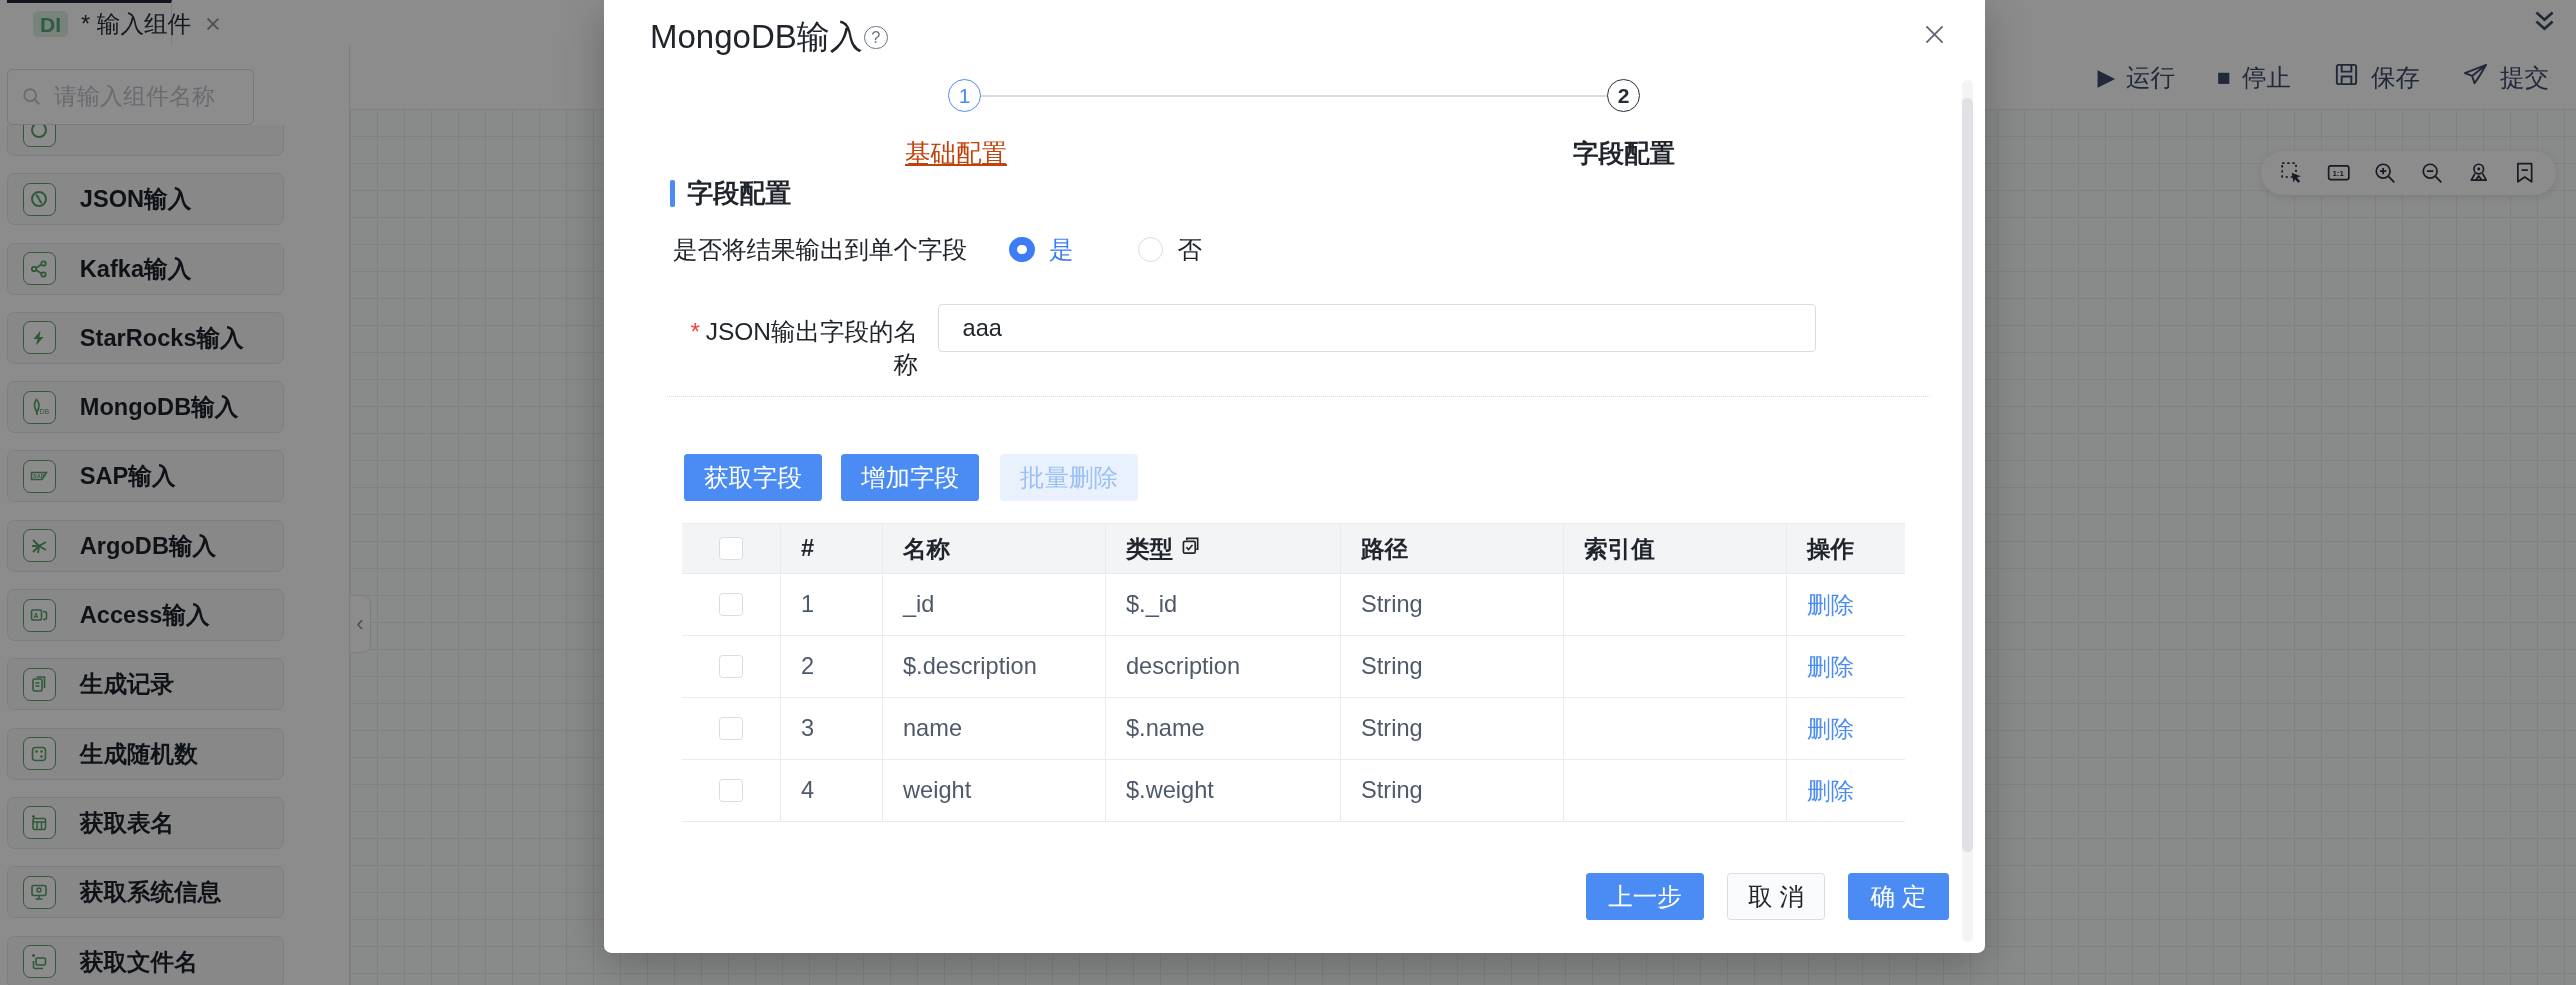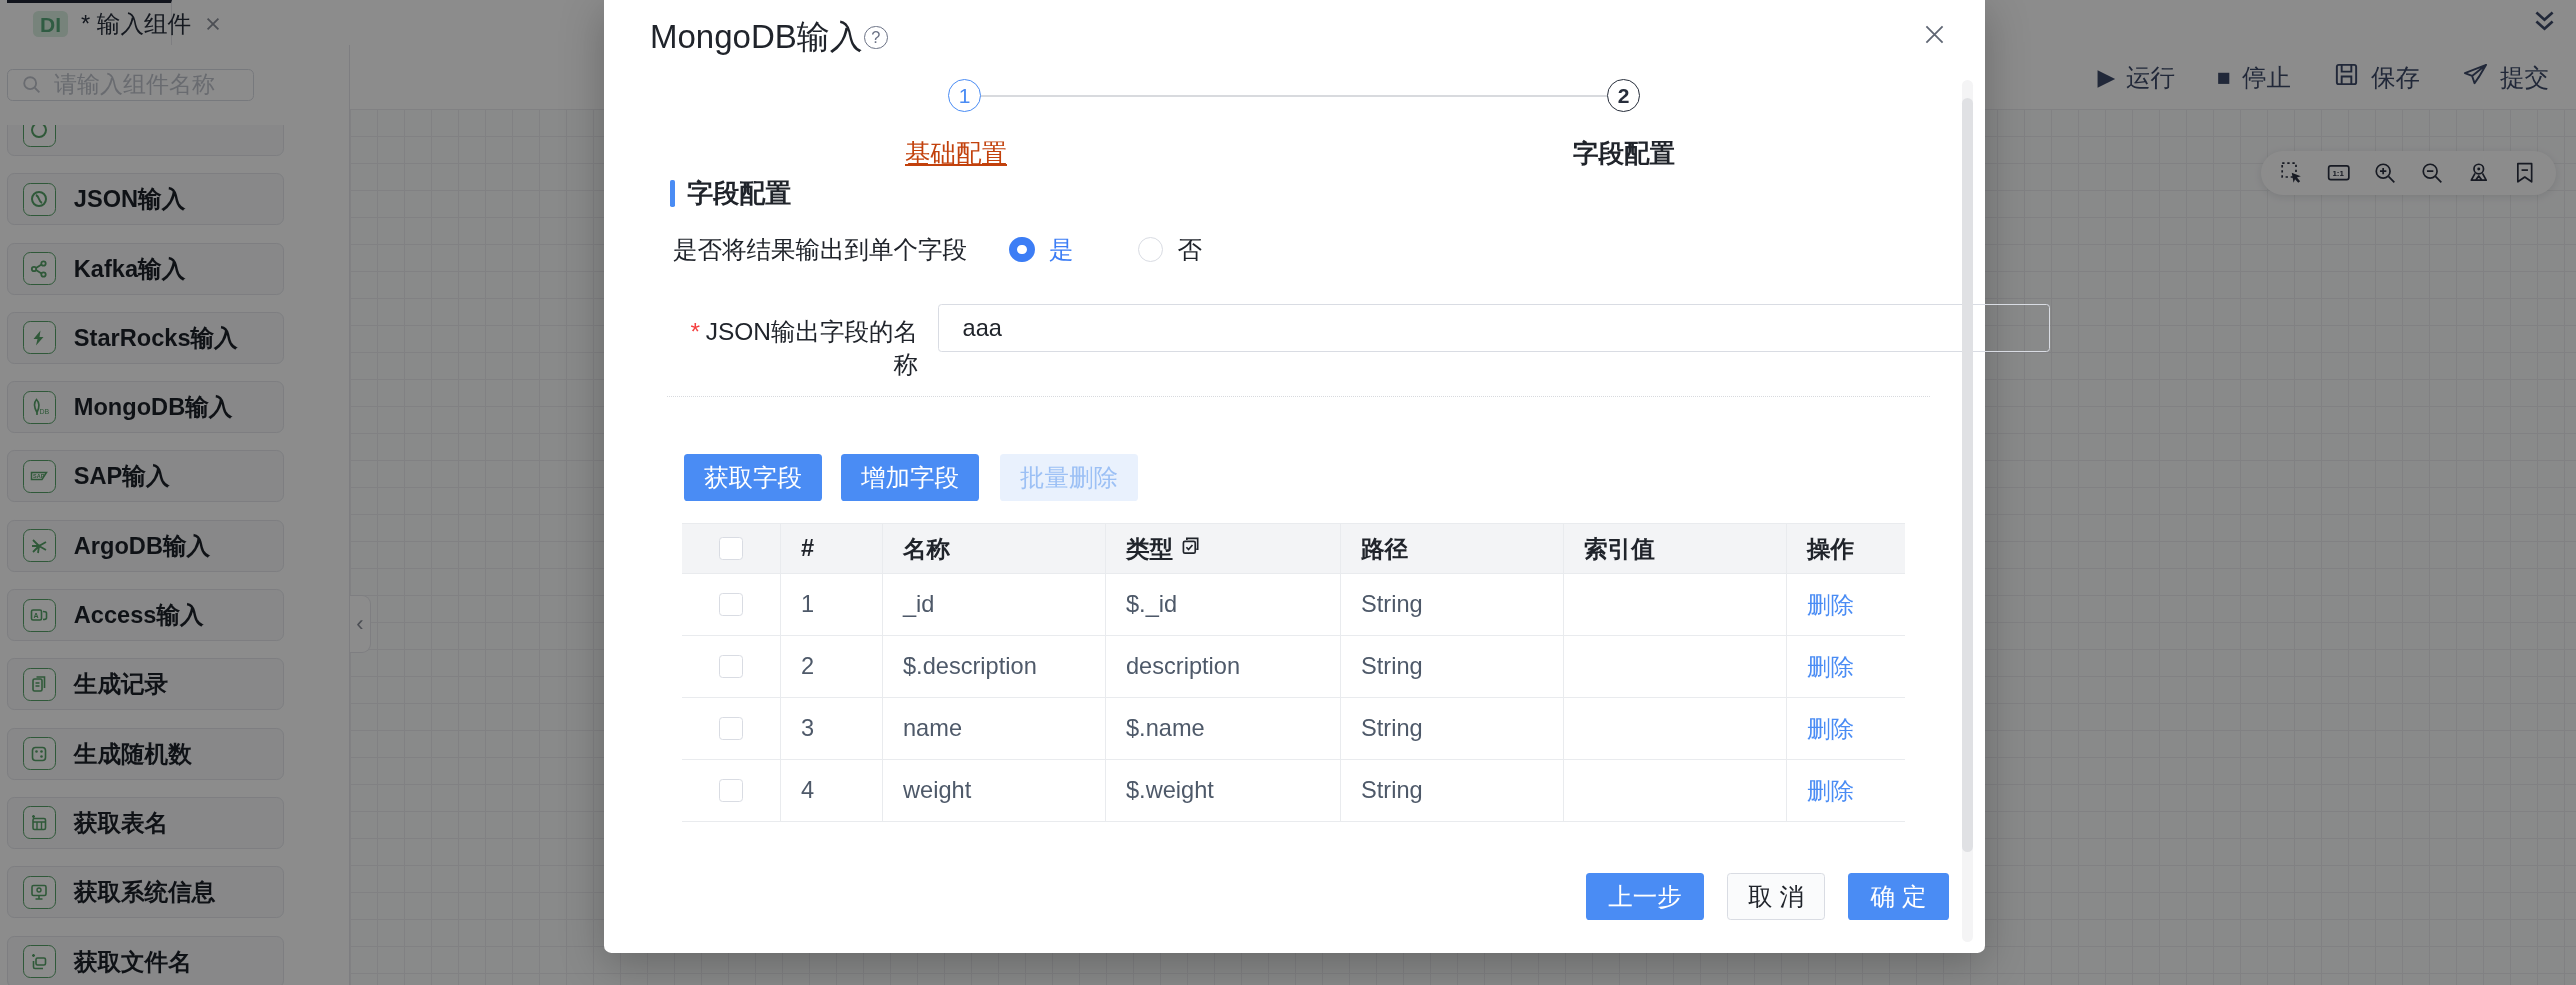--- a/index.html
+++ b/index.html
@@ -17,29 +17,29 @@
   .tab-close{color:#8a8f99;display:flex;align-items:center;}
   .tabbar-collapse{position:absolute;right:18px;top:7.3px;color:#3d4a68;}
   
   .toolstrip{position:absolute;left:350px;top:45px;width:2226px;height:64px;background:#fff;z-index:1;}
   .toolstrip-actions{position:absolute;right:27px;top:0;height:64px;display:flex;align-items:center;gap:42px;}
   .taction{display:flex;align-items:center;gap:11px;color:#3d4a68;font-size:24.5px;cursor:pointer;}
   .taction .glyph{font-size:23px;line-height:1;}
   
   .sidebar{position:absolute;left:0;top:45px;width:350px;height:940px;background:#fff;
            border-right:0.9px solid #e5e6eb;box-sizing:border-box;z-index:1;}
-  .search{position:absolute;left:7.3px;top:23.6px;width:247px;height:32px;border:0.9px solid #d9dce3;
+  .search{position:absolute;left:7.3px;top:23.6px;width:247px;height:56px;border:0.9px solid #d9dce3;
           border-radius:5.5px;display:flex;align-items:center;gap:9px;padding:0 12.7px;box-sizing:border-box;}
   .search svg{flex:0 0 auto;}
   .search input{border:none;outline:none;width:100%;font-size:23px;color:#20242b;
                 font-family:"Liberation Sans",sans-serif;background:transparent;}
   .search input::placeholder{color:#c0c4cc;}
   .s-list{position:absolute;left:0;top:80px;bottom:0;width:100%;overflow:hidden;}
   .s-item{width:277px;height:52px;margin:0 0 17.3px 7.3px;background:#f7f8fa;border:0.9px solid #e5e6eb;
-          border-radius:7.3px;display:flex;align-items:center;gap:18px;padding:0 14.5px;
+          border-radius:7.3px;display:flex;align-items:center;gap:24px;padding:0 14.5px;
           box-sizing:border-box;cursor:grab;}
   .s-item.partial{margin-top:-21px;}
   .s-icon{width:33px;height:33px;border:1.8px solid #57a268;border-radius:7.3px;display:flex;
           align-items:center;justify-content:center;box-sizing:border-box;background:#fff;flex:0 0 auto;}
   .s-label{font-size:23.6px;font-weight:700;color:#1d2129;white-space:nowrap;}
   .collapse-handle{position:absolute;left:350px;top:595px;width:20px;height:56px;background:#fff;
                    border:0.9px solid #e5e6eb;border-left:none;border-radius:0 9px 9px 0;display:flex;
                    align-items:center;justify-content:center;color:#8a8f99;font-size:22px;z-index:1;cursor:pointer;}
   
   .canvas{position:absolute;left:350px;top:109px;width:2226px;height:876px;background:#fafbfc;
@@ -78,21 +78,21 @@
   .radio-label{color:#20242b;margin-right:42px;}
   .radio{width:25.5px;height:25.5px;border-radius:50%;box-sizing:border-box;background:#fff;cursor:pointer;}
   .radio.on{border:8.2px solid #3c7df5;}
   .radio.off{border:1.8px solid #d9dce3;}
   .radio-opt{margin-left:14.5px;}
   .radio-opt.yes{color:#3c7df5;margin-right:64px;}
   .radio-opt.no{color:#20242b;}
   
   .field-label{position:absolute;left:69px;top:315px;width:245px;text-align:right;font-size:24.5px;color:#20242b;}
   .req{color:#f53f3f;margin-right:5.5px;}
-  .field-input{position:absolute;left:334px;top:304px;width:1112px;height:48px;border:0.9px solid #d9dce3;
+  .field-input{position:absolute;left:334px;top:304px;width:878px;height:48px;border:0.9px solid #d9dce3;
                border-radius:3.6px;box-sizing:border-box;}
   .field-input input{width:100%;height:100%;border:none;outline:none;font-size:23.6px;color:#20242b;
                      padding:0 23.6px;box-sizing:border-box;font-family:"Liberation Sans",sans-serif;background:transparent;}
   .dotted{position:absolute;left:63px;top:396px;width:1263px;border-top:1.8px dotted #d8dade;}
   
   .btn{position:absolute;height:47px;border-radius:3.6px;font-size:24.5px;display:flex;align-items:center;
        justify-content:center;cursor:pointer;box-sizing:border-box;}
   .btn.blue{background:#4a8cf4;color:#fff;}
   .btn.disabled{background:#e9f1fd;color:#9cc0f5;cursor:not-allowed;}
   .btn.plain{background:#fafbfc;color:#20242b;border:0.9px solid #d9dce3;}

